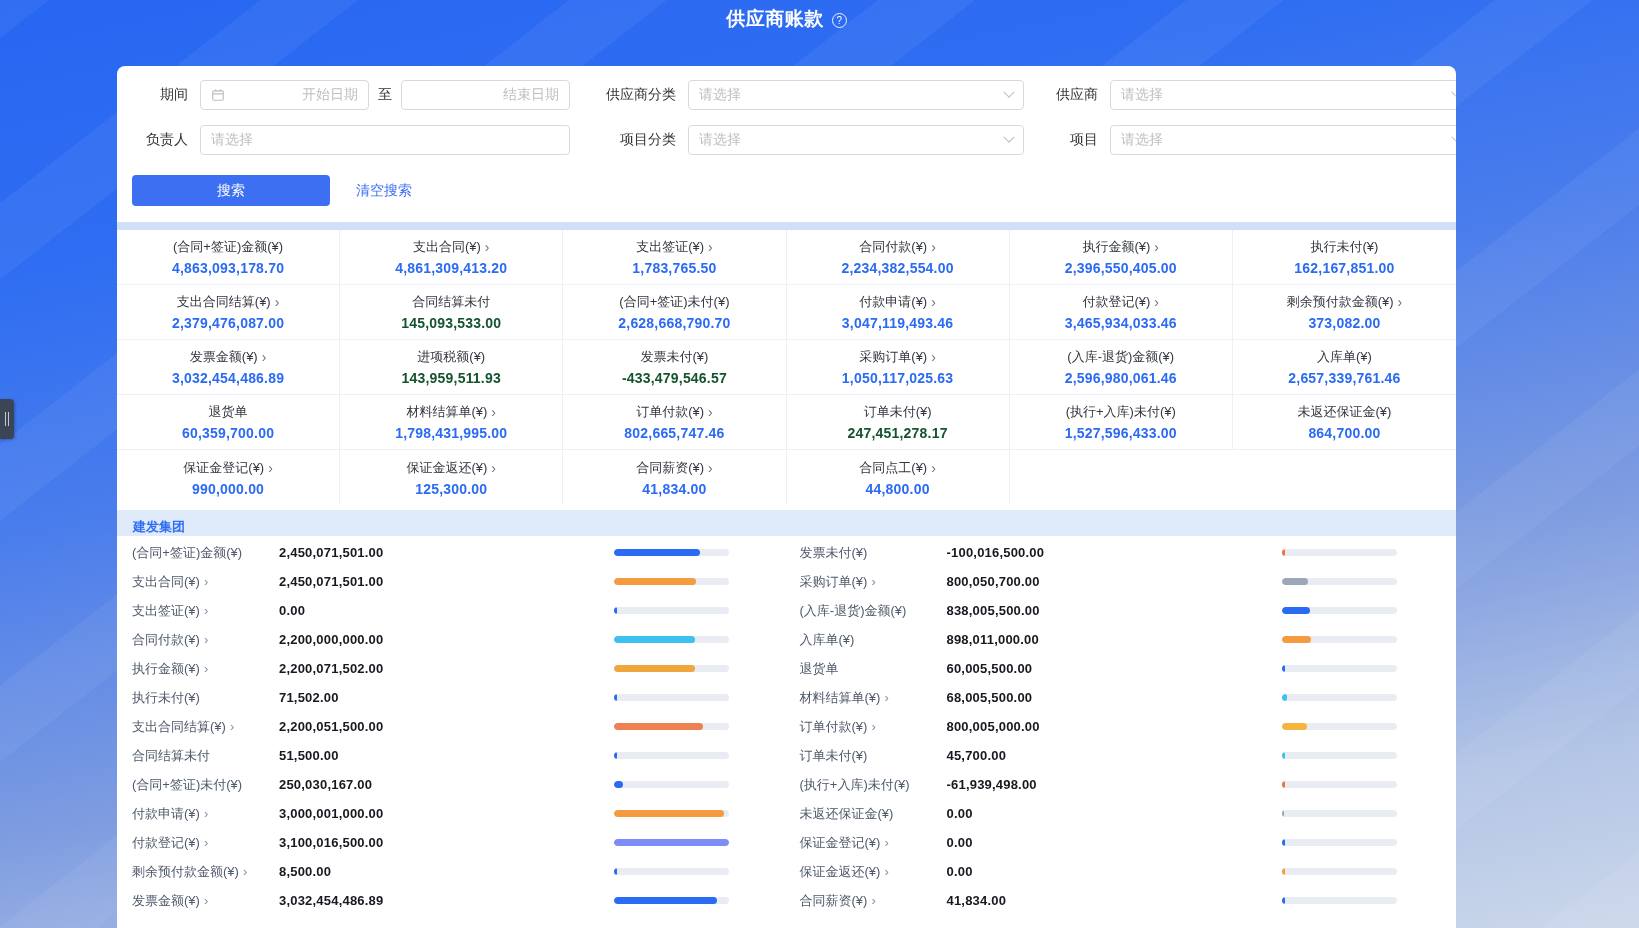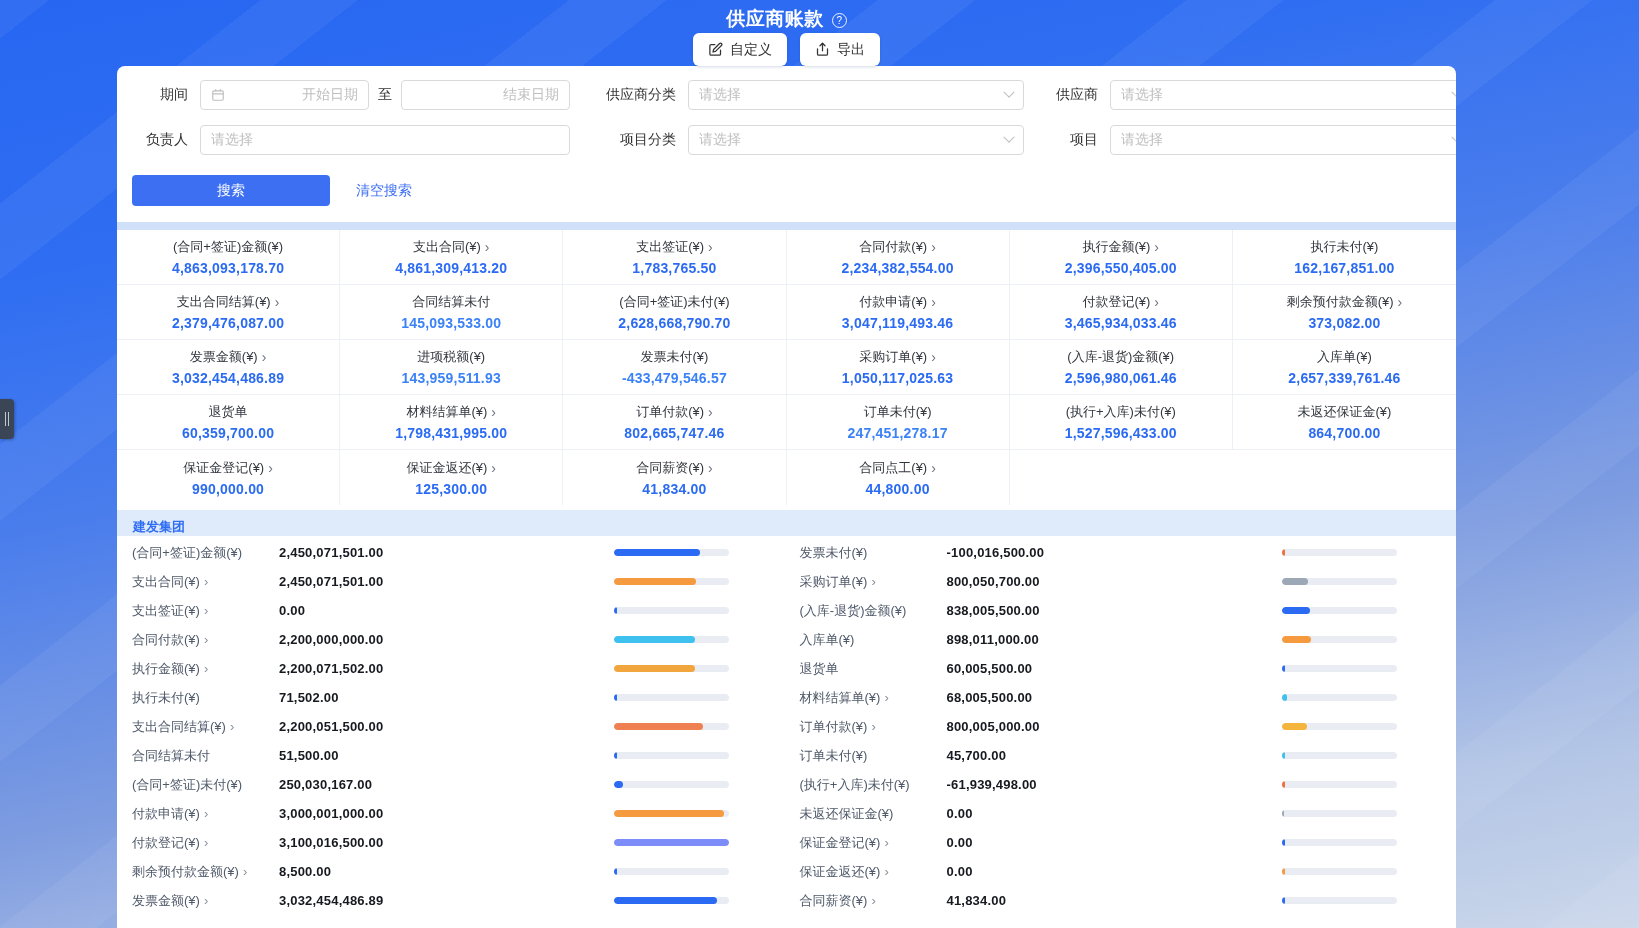--- a/index.html
+++ b/index.html
@@ -76,21 +76,21 @@
   .stats-grid { display:grid; grid-template-columns:repeat(6,1fr); background:#fff; }
   .stat-cell {
     height:55px; display:flex; flex-direction:column; align-items:center; justify-content:center; gap:4px;
     border-right:1px solid #EDF1F7; border-bottom:1px solid #EDF1F7;
   }
   .stat-cell:nth-child(6n) { border-right:none; }
   .stat-cell:nth-last-child(-n+6) { border-bottom:none; }
   .stat-cell.empty { border-right:none; }
   .stat-label { font-size:13px; color:#32363E; display:flex; align-items:center; white-space:nowrap; }
   .stat-value { font-size:14px; font-weight:700; color:#2B6BF3; letter-spacing:0.2px; }
-  .stat-value.dark { color:#3b82f6; }
+  .stat-value.dark { color:#14532d; }
   .chev { color:#6B7280; font-size:14px; margin-left:4px; font-weight:400; line-height:1; }
 
   
   .company-band {
     height:26px; background:#DFEAFB; display:flex; align-items:flex-end; padding-left:16px; margin-top:5px;
   }
   .company-name { color:#2F6EF2; font-size:13px; font-weight:700; }
   .company-cols { display:flex; background:#fff; padding-top:2px; }
   .ccol { width:50%; }
   .crow { height:29px; display:flex; align-items:center; padding:0 58px 0 15px; }
@@ -117,41 +117,20 @@
   <div class="side-handle">
     <span class="grip"></span>
   </div>
 
   <div class="shell">
 
     <div class="topbar">
       <div class="title-wrap">
         <span class="page-title">供应商账款</span>
         <span class="help-badge">?</span>
-      </div>
-      <div class="top-actions">
-        <button class="tbtn">
-          <span>
-            <svg width="15" height="15" viewBox="0 0 24 24" fill="none" stroke="#333" stroke-width="2" stroke-linecap="round" stroke-linejoin="round">
-                <path d="M11 4H5a2 2 0 0 0-2 2v13a2 2 0 0 0 2 2h13a2 2 0 0 0 2-2v-6"></path>
-                <path d="M18.5 2.5a2.1 2.1 0 0 1 3 3L12 15l-4 1 1-4 9.5-9.5z"></path>
-              </svg>
-          </span>
-          <span>自定义</span>
-        </button>
-        <button class="tbtn">
-          <span>
-            <svg width="15" height="15" viewBox="0 0 24 24" fill="none" stroke="#333" stroke-width="2" stroke-linecap="round" stroke-linejoin="round">
-                <path d="M4 11v8a2 2 0 0 0 2 2h12a2 2 0 0 0 2-2v-8"></path>
-                <polyline points="8 6 12 2 16 6"></polyline>
-                <line x1="12" y1="2" x2="12" y2="14"></line>
-              </svg>
-          </span>
-          <span>导出</span>
-        </button>
       </div>
     </div>
 
     <div class="panel">
 
       <div class="filters">
         <div class="filter-row">
           <div class="fgroup g1">
             <span class="flabel">期间</span>
             <div class="date-wrap">

